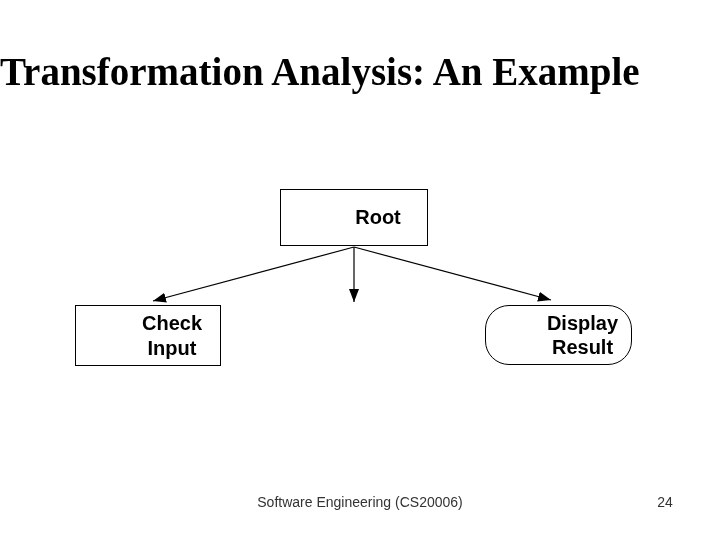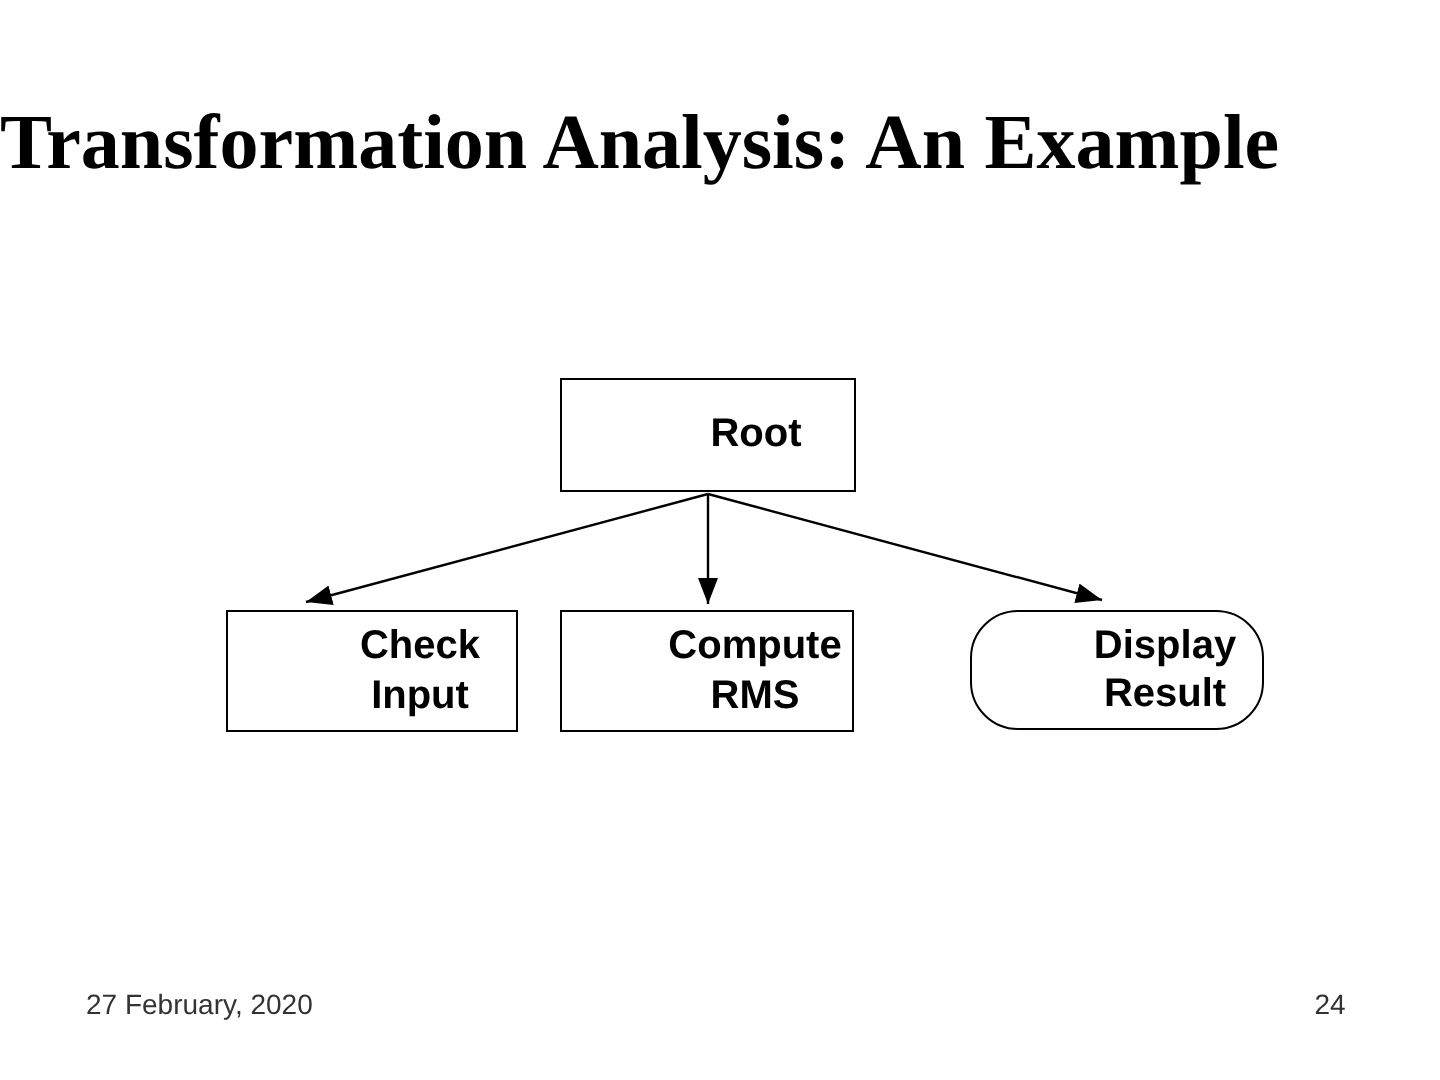--- a/index.html
+++ b/index.html
@@ -44,21 +44,21 @@
     justify-content: center;
     text-align: center;
     font-weight: bold;
     font-size: 20px;
     line-height: 1.22;
     color: #000000;
     white-space: pre-line;
     padding-left: 48px;
   }
   .node-root    { left: 280px; top: 189px; width: 148px; height: 57px; }
-  .node-check   { left:  75px; top: 305px; width: 146px; height: 61px; margin-left: 38px; }
+  .node-check   { left:  75px; top: 305px; width: 146px; height: 61px; }
   .node-compute { left: 280px; top: 305px; width: 147px; height: 61px; }
   .node-display { left: 485px; top: 305px; width: 147px; height: 60px; border-radius: 24px; }
   .footer {
     position: absolute;
     left: 0; top: 0;
     width: 720px; height: 540px;
     pointer-events: none;
     font-size: 14px;
     color: #333333;
   }
@@ -103,32 +103,28 @@
 
     <div class="node node-root">
       <span>Root</span>
     </div>
 
     <div class="node node-check">
       <span>Check
 Input</span>
     </div>
 
-    <div class="node node-compute">
-      <span>Compute
-RMS</span>
-    </div>
 
     <div class="node node-display">
       <span>Display
 Result</span>
     </div>
 
   </div>
 
   <div class="footer">
-    <div class="footer-date">27 February, 2020</div>
     <div class="footer-center">
+      <div>Software Engineering (CS20006)</div>
     </div>
     <div class="footer-page">24</div>
   </div>
 
 </div>
 
 </body></html>

